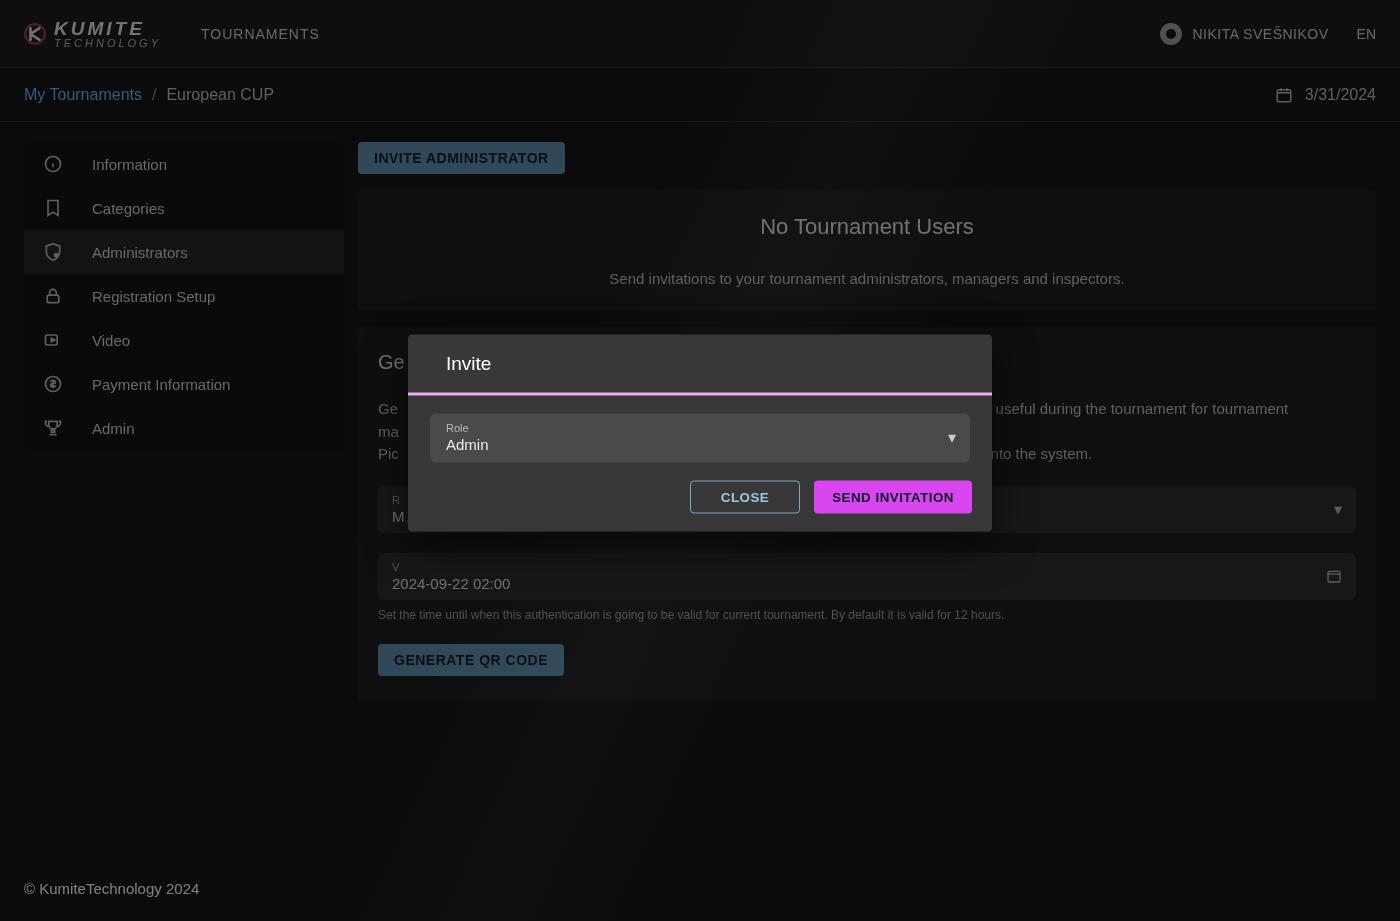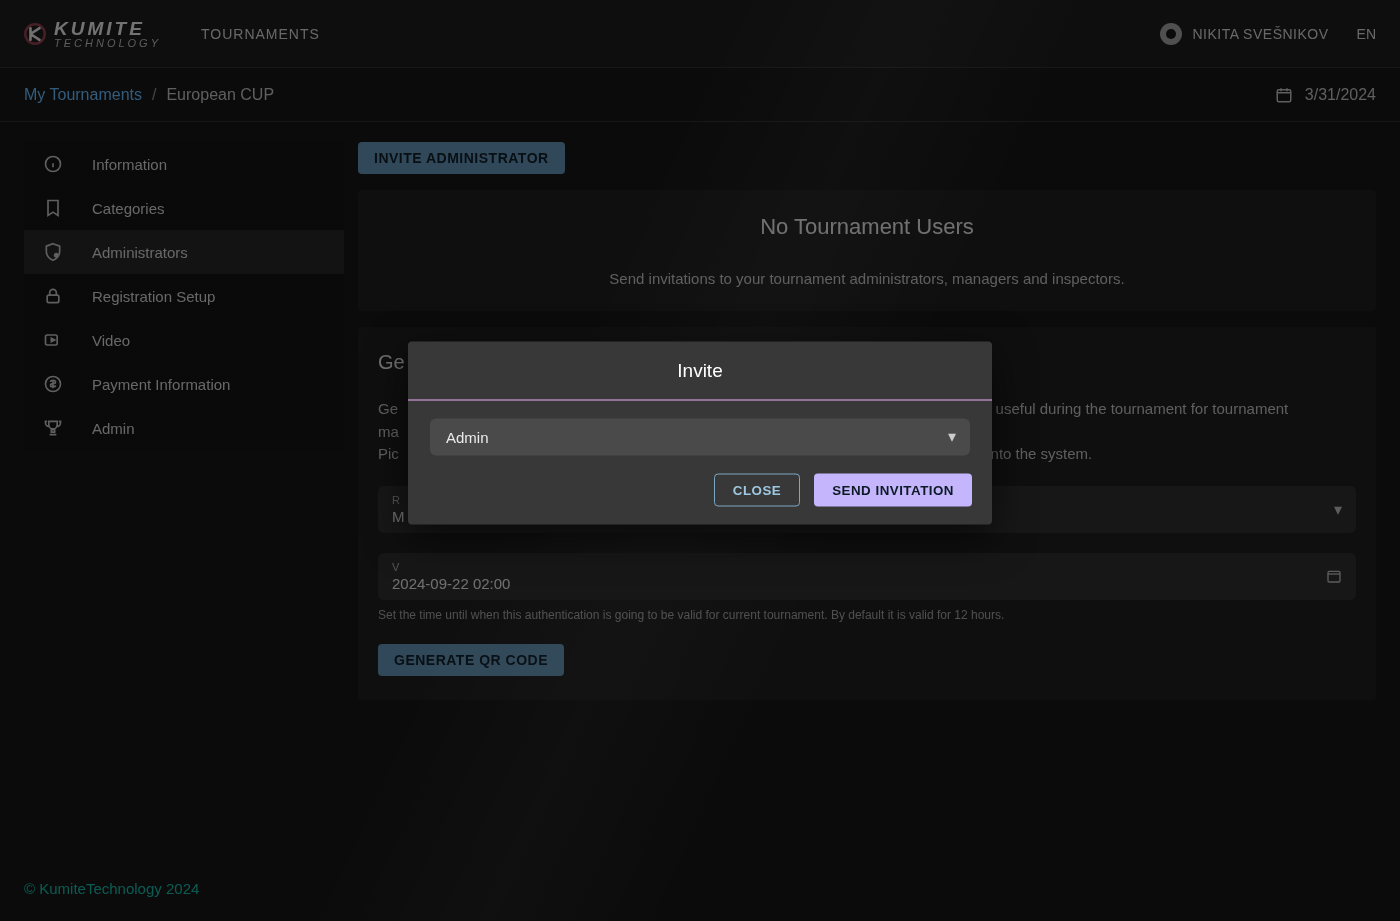--- a/index.html
+++ b/index.html
@@ -117,44 +117,43 @@
   .field-value { color: #e0e0e0; font-size: 15px; margin-top: 2px; }
   .field .chev { position: absolute; right: 14px; top: 50%; transform: translateY(-50%); color:#bbb; }
   .helper { font-size: 12px; color: #9e9e9e; margin-top: 8px; }
   .date-field { display:flex; align-items:center; justify-content:space-between; }
   .date-icon { color:#bbb; }
 
   
   .footer {
     position: absolute;
     left: 24px; bottom: 24px;
-    color: #14b8a6; font-size: 15px;
+    color: #ffffff; font-size: 15px;
   }
 
   
   .scrim {
     position: absolute; inset: 0;
     background: rgba(0,0,0,0.5);
     z-index: 10;
   }
   .dialog {
     position: absolute;
     left: 50%; top: 47%;
     transform: translate(-50%, -50%);
     width: 584px;
     background: #383838;
     border-radius: 4px;
     z-index: 11;
     box-shadow: 0 12px 40px rgba(0,0,0,0.6);
     overflow: hidden;
   }
   .dialog-header {
-    padding: 18px 18px;
-    border-bottom: 1px solid #f0abfc;
-    text-align: center;
+    padding: 18px 38px;
+    border-bottom: 3px solid #f0abfc;
   }
   .dialog-title { font-size: 19px; font-weight: 500; color: #fff; }
   .dialog-body { padding: 18px 22px 6px; display:flex; flex-direction:column; gap:16px; }
   .dlg-field {
     background: #4a4a4a;
     border-radius: 6px;
     padding: 14px 16px;
     color: #ddd;
     position: relative;
   }
@@ -170,26 +169,26 @@
   .dialog-actions {
     display:flex; justify-content:flex-end; gap: 14px;
     padding: 12px 20px 18px;
   }
   .btn-outline {
     background: transparent;
     border: 1px solid #7aa7c2;
     color: #9ec7e0;
     font-weight: 600;
     letter-spacing: 0.5px;
-    padding: 8px 18px;
+    padding: 8px 30px;
     border-radius: 4px;
     cursor:pointer;
   }
   .btn-primary {
-    background: #c4b5fd;
+    background: #d946ef;
     border: none;
     color: #0b1a24;
     font-weight: 600;
     letter-spacing: 0.5px;
     padding: 8px 18px;
     border-radius: 4px;
     cursor:pointer;
   }
 
   
@@ -351,20 +350,21 @@
 
 <div class="footer">© KumiteTechnology 2024</div>
 
 <div class="scrim"></div>
 <div class="dialog">
   <div class="dialog-header">
     <div class="dialog-title">Invite</div>
   </div>
   <div class="dialog-body">
     <div class="dlg-field" style="padding:8px 16px 10px;">
+      <div class="dlg-role-label">Role</div>
       <div class="dlg-role-value">Admin</div>
       <span class="chev">▾</span>
     </div>
   </div>
   <div class="dialog-actions">
     <button class="btn-outline">CLOSE</button>
     <button class="btn-primary">SEND INVITATION</button>
   </div>
 </div>
 

